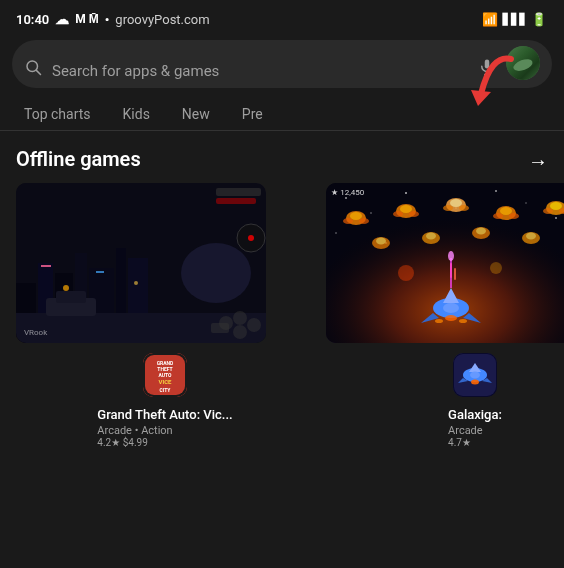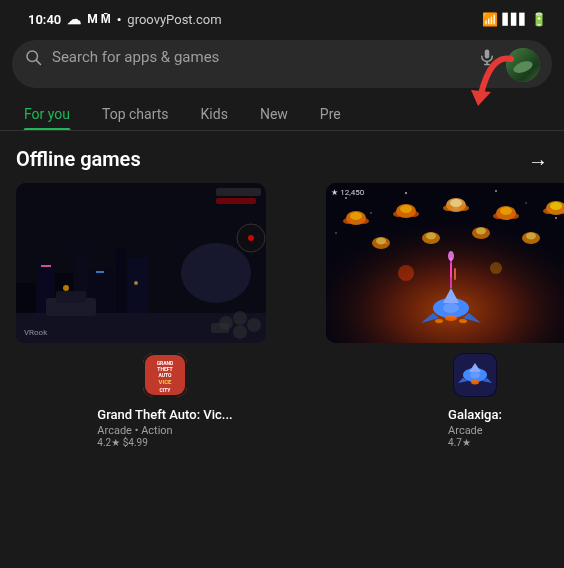--- a/index.html
+++ b/index.html
@@ -13,21 +13,20 @@
       position: relative;
     }
 
     
     .status-bar {
       display: flex;
       justify-content: space-between;
       align-items: center;
       padding: 6px 16px 4px;
       height: 36px;
-      margin-left: 12px;
     }
     .status-left {
       display: flex;
       align-items: center;
       gap: 6px;
       font-size: 13px;
       font-weight: 600;
       color: #fff;
     }
     .status-right {
@@ -35,21 +34,21 @@
       align-items: center;
       gap: 4px;
     }
 
     
     .search-bar {
       margin: 4px 12px 8px;
       background: #2a2a2a;
       border-radius: 28px;
       display: flex;
-      align-items: flex-start;
+      align-items: flex-end;
       padding: 8px 12px;
       gap: 10px;
       height: 48px;
     }
     .search-icon-wrap {
       color: #9e9e9e;
       font-size: 18px;
     }
     .search-text {
       flex: 1;
@@ -301,23 +300,20 @@
 </div>
 
 <div class="arrow-overlay">
   <svg class="red-arrow" viewBox="0 0 90 90" fill="none">
     <path d="M75 15 Q55 10 45 50" stroke="#e53935" stroke-width="6" stroke-linecap="round" fill="none"></path>
     <polygon points="42,62 55,48 35,46" fill="#e53935"></polygon>
   </svg>
 </div>
 
 <div class="nav-tabs">
-  <div class="nav-tab active">
-    <span>For you</span>
-  </div>
   <div class="nav-tab">
     <span>Top charts</span>
   </div>
   <div class="nav-tab">
     <span>Kids</span>
   </div>
   <div class="nav-tab">
     <span>New</span>
   </div>
   <div class="nav-tab">

